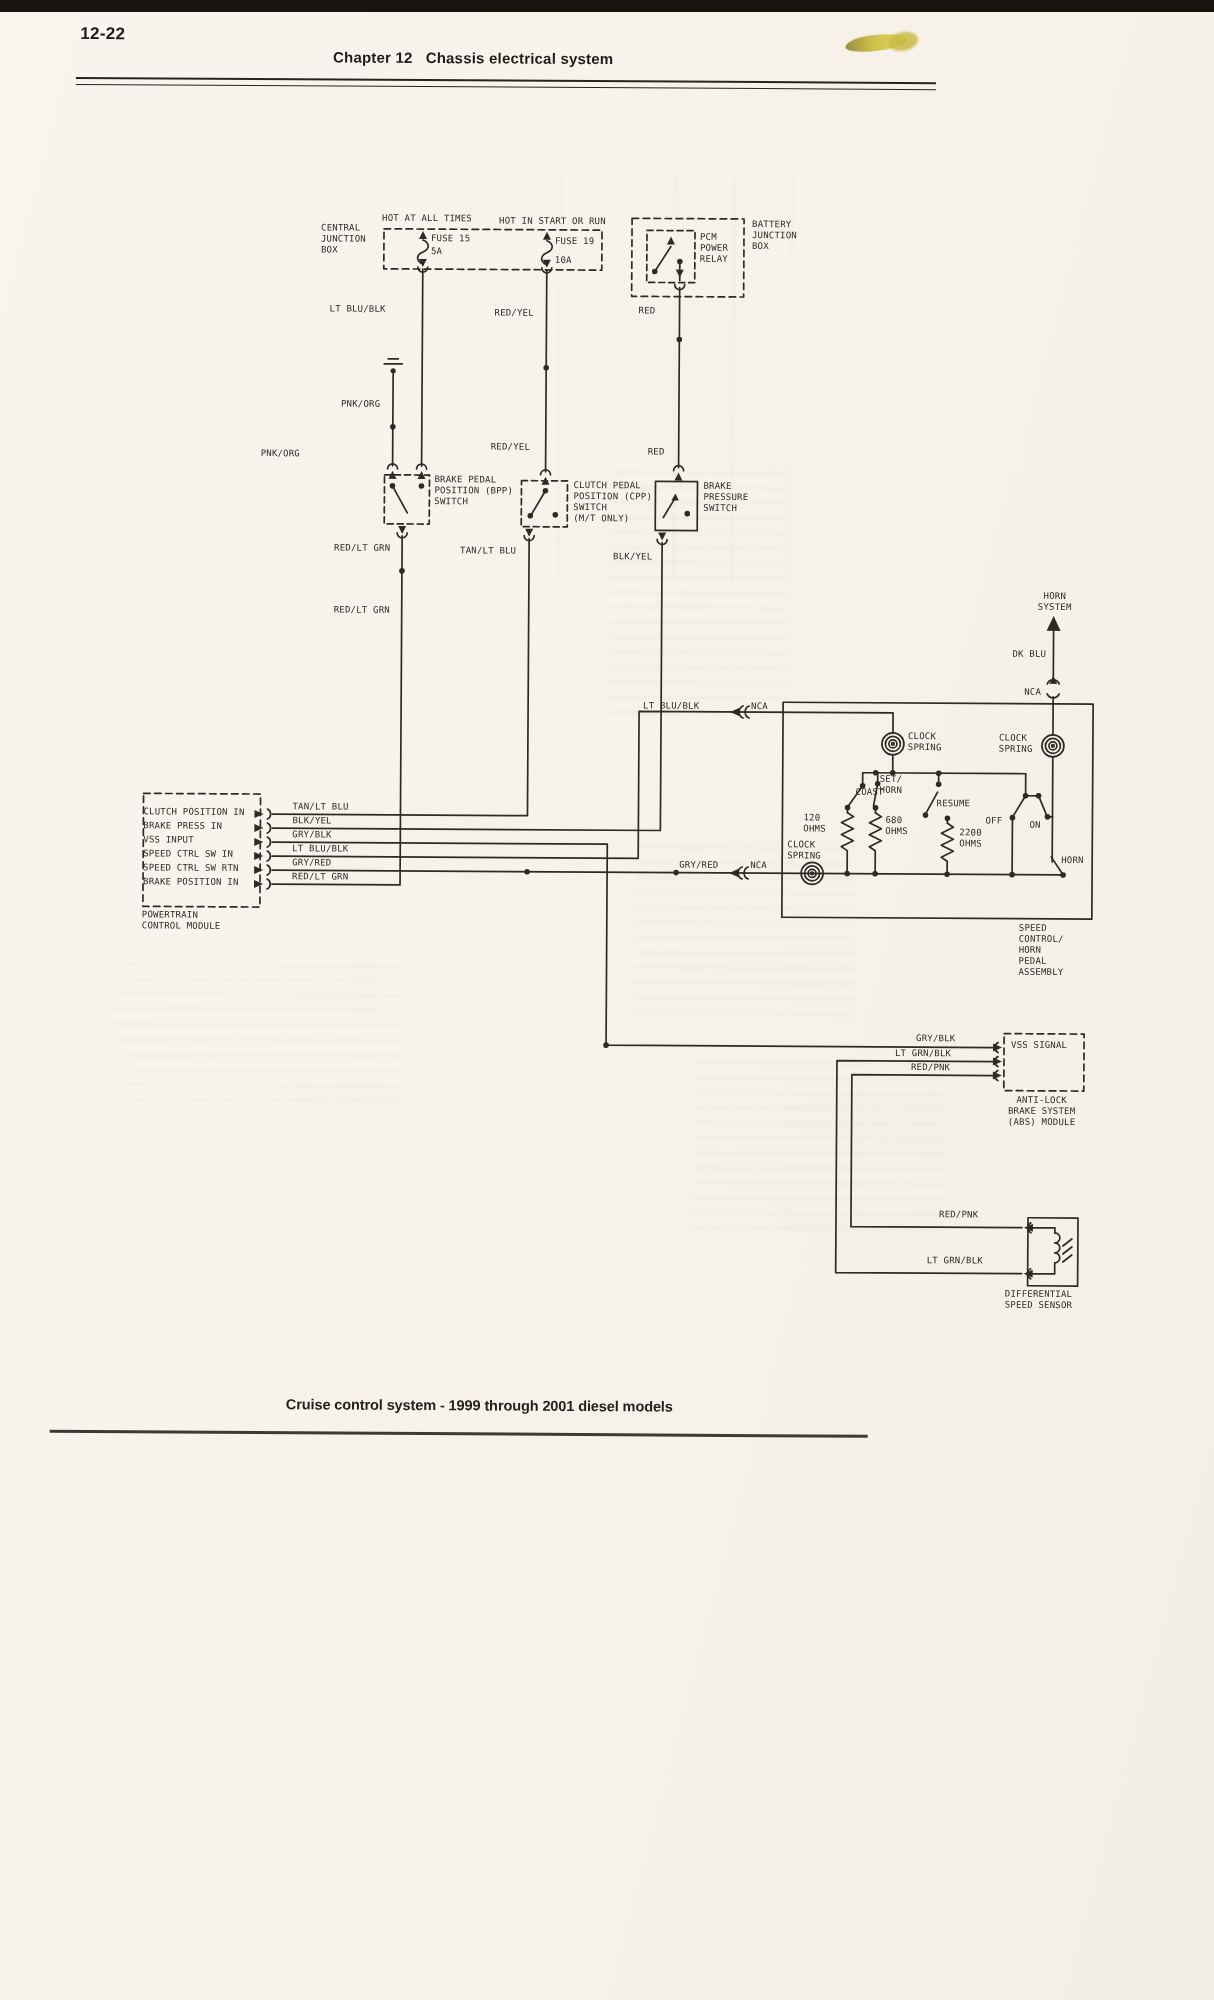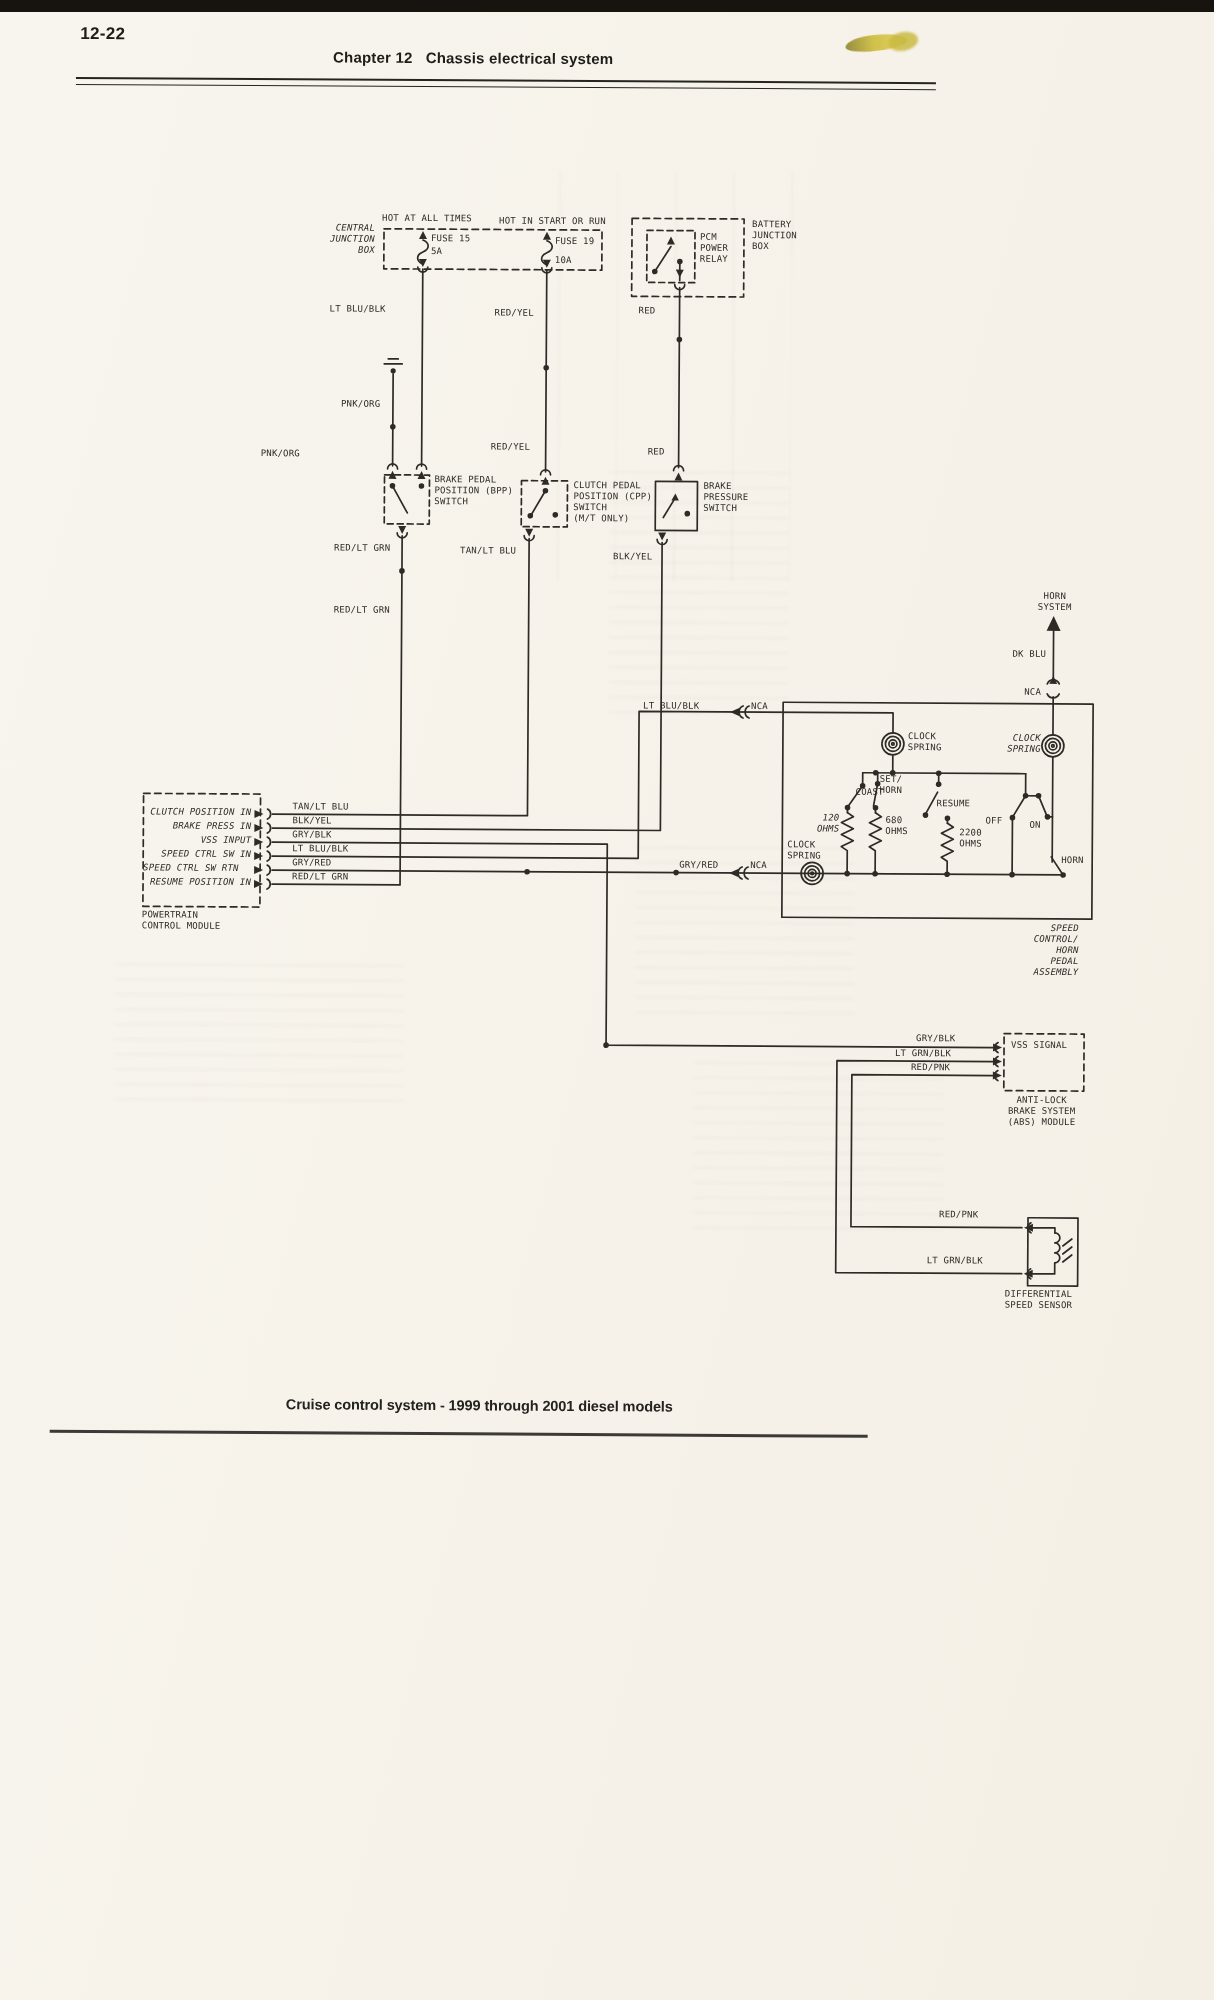--- a/index.html
+++ b/index.html
@@ -4,21 +4,21 @@
 <style>
   html,body{margin:0;padding:0;}
   body{width:1214px;height:2000px;position:relative;overflow:hidden;
        background:#ece8df;font-family:"Liberation Sans",sans-serif;}
   .page{position:absolute;inset:0;background:linear-gradient(105deg,#f8f5ef 0%,#f6f2e9 55%,#f3efe5 100%);}
   .topbar{position:absolute;left:0;top:0;width:1214px;height:12px;background:#17140f;}
   .scan{position:absolute;left:0;top:0;width:1214px;height:2000px;
         transform:rotate(.35deg);transform-origin:90px 70px;}
   .lbl{position:absolute;font:9px/11px "DejaVu Sans Mono",monospace;color:#2e2b27;
        white-space:pre;letter-spacing:.2px;}
-  .r{text-align:right;font-style:italic;} .c{text-align:center;}
+  .r{} .c{text-align:center;}
   .hdr-page{position:absolute;left:80px;top:24px;font:bold 17px/20px "Liberation Sans",sans-serif;color:#1f1d1a;letter-spacing:.3px;}
   .hdr-title{position:absolute;left:333px;top:47px;font:bold 15px/18px "Liberation Sans",sans-serif;color:#1f1d1a;white-space:pre;letter-spacing:.2px;}
   .hdr-rule{position:absolute;left:76px;top:77px;width:860px;height:5px;
             border-top:2.5px solid #26241f;border-bottom:1.5px solid #26241f;}
   .caption{position:absolute;left:294px;top:1394px;font:bold 14.5px/18px "Liberation Sans",sans-serif;color:#24221e;letter-spacing:-.1px;}
   .cap-rule{position:absolute;left:58px;top:1430px;width:818px;height:2.5px;background:#3c3a36;}
   .diagram{position:absolute;left:0;top:0;}
   .highlight{position:absolute;left:845px;top:30px;width:62px;height:16px;border-radius:45% 55% 50% 50%/60% 60% 45% 45%;
              background:linear-gradient(90deg,#8f8632,#cdbd3f 45%,#d8c94d 75%,#c2b23a);
              transform:rotate(-7deg);opacity:.92;filter:blur(.4px);}
@@ -351,21 +351,21 @@
 SPRING</div>
 
     <div class="lbl" style="left:684px;top:856px">GRY/RED</div>
     <div class="lbl" style="left:755px;top:856px">NCA</div>
 
     <div class="lbl r" style="left:148px;top:806px;width:108px">CLUTCH POSITION IN</div>
     <div class="lbl r" style="left:148px;top:820px;width:108px">BRAKE PRESS IN</div>
     <div class="lbl r" style="left:148px;top:834px;width:108px">VSS INPUT</div>
     <div class="lbl r" style="left:148px;top:848px;width:108px">SPEED CTRL SW IN</div>
     <div class="lbl r" style="left:148px;top:862px;width:86px">SPEED CTRL SW RTN</div>
-    <div class="lbl r" style="left:148px;top:876px;width:108px">RESUME POSITION IN</div>
+    <div class="lbl r" style="left:148px;top:876px;width:108px">BRAKE POSITION IN</div>
 
     <div class="lbl" style="left:297px;top:800px">TAN/LT BLU</div>
     <div class="lbl" style="left:297px;top:814px">BLK/YEL</div>
     <div class="lbl" style="left:297px;top:828px">GRY/BLK</div>
     <div class="lbl" style="left:297px;top:842px">LT BLU/BLK</div>
     <div class="lbl" style="left:297px;top:856px">GRY/RED</div>
     <div class="lbl" style="left:297px;top:870px">RED/LT GRN</div>
 
     <div class="lbl" style="left:147px;top:909px">POWERTRAIN
 CONTROL MODULE</div>

